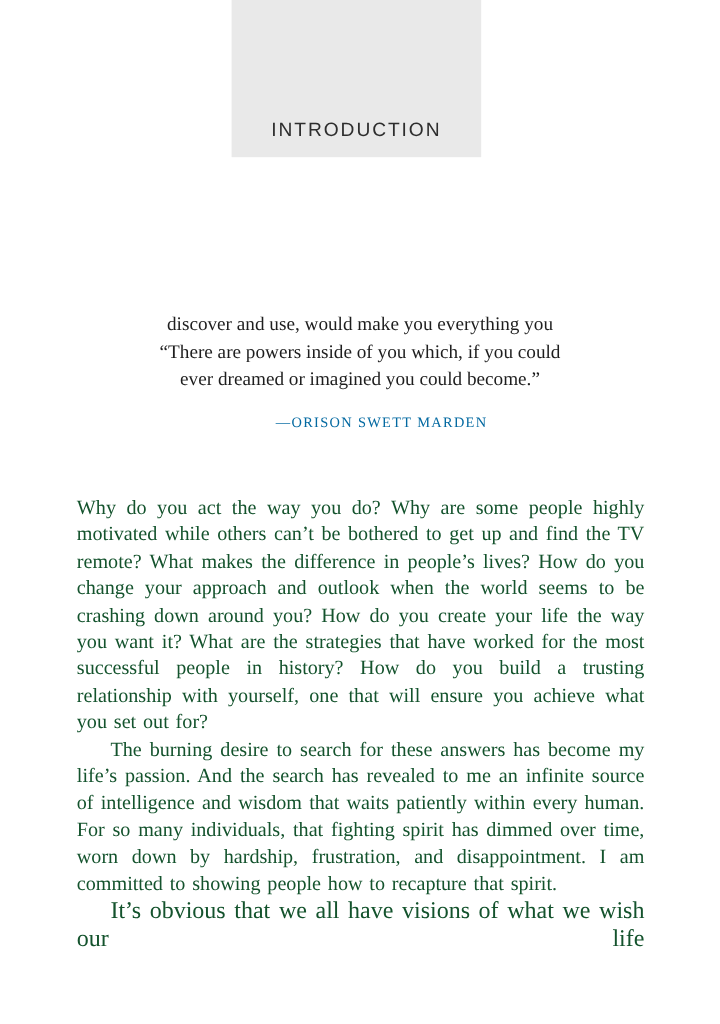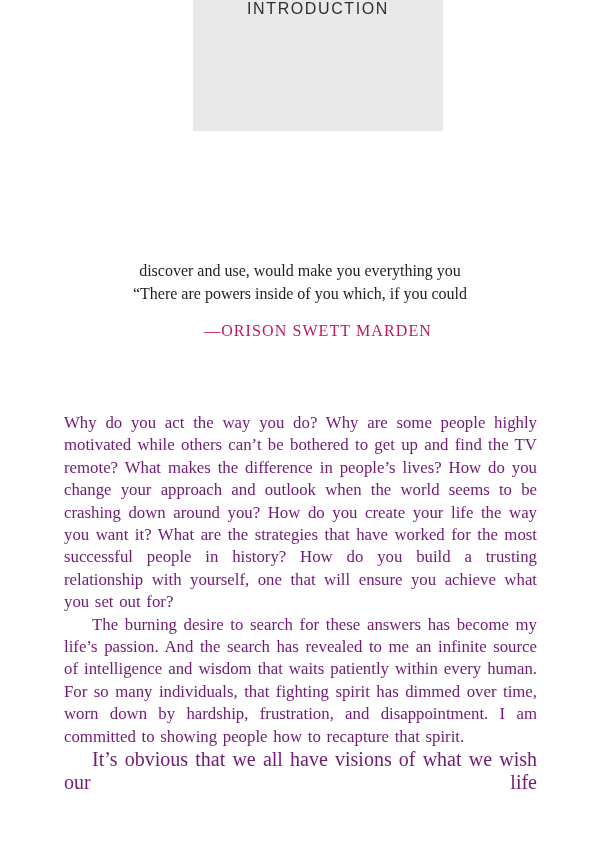--- a/index.html
+++ b/index.html
@@ -13,26 +13,27 @@
     height: 853px;
     background: #ffffff;
     overflow: hidden;
     color: #1e1e1e;
   }
   
   .chapter-box {
     position: absolute;
     left: 193px;
     top: 0;
-    width: 250px;
+    width: 208px;
     height: 131px;
     background: #e9e9e9;
     display: flex;
-    align-items: flex-start;
+    align-items: flex-end;
     justify-content: center;
+    padding-bottom: 13px;
     box-sizing: border-box;
   }
   .chapter-title {
     font-family: "Liberation Sans", sans-serif;
     font-size: 16px;
     font-weight: 400;
     letter-spacing: 1.6px;
     color: #2e2e2e;
     white-space: nowrap;
   }
@@ -46,36 +47,36 @@
     font-family: "Liberation Serif", serif;
     color: #1e1e1e;
   }
   .epigraph-line {
     font-size: 16px;
     line-height: 23px;
     white-space: nowrap;
   }
   .epigraph-attribution {
     margin-top: 17px;
-    font-size: 16px;
+    font-size: 12px;
     letter-spacing: 1.1px;
-    color: #be185d;
+    color: #0369a1;
     text-transform: uppercase;
     padding-left: 36px;
   }
   
   .body-text {
     position: absolute;
     top: 412px;
     left: 64px;
     width: 473px;
     font-family: "Liberation Serif", serif;
     font-size: 16.8px;
     line-height: 22.4px;
-    color: #701a75;
+    color: #14532d;
     text-align: justify;
     word-spacing: 1.5px;
   }
   .para {
     margin: 0;
   }
   .para.indented {
     text-indent: 28px;
   }
   .para.runover {
@@ -89,20 +90,21 @@
 
 <div class="page">
 
   <div class="chapter-box">
     <div class="chapter-title">INTRODUCTION</div>
   </div>
 
   <div class="epigraph">
     <div class="epigraph-line">discover and use, would make you everything you</div>
     <div class="epigraph-line">“There are powers inside of you which, if you could</div>
+    <div class="epigraph-line">ever dreamed or imagined you could become.”</div>
     <div class="epigraph-attribution">—ORISON SWETT MARDEN</div>
   </div>
 
   <div class="body-text">
     <p class="para">Why do you act the way you do? Why are some people highly motivated while others can’t be bothered to get up and find the TV remote? What makes the difference in people’s lives? How do you change your approach and outlook when the world seems to be crashing down around you? How do you create your life the way you want it? What are the strategies that have worked for the most successful people in history? How do you build a trusting relationship with yourself, one that will ensure you achieve what you set out for?</p>
     <p class="para indented">The burning desire to search for these answers has become my life’s passion. And the search has revealed to me an infinite source of intelligence and wisdom that waits patiently within every human. For so many individuals, that fighting spirit has dimmed over time, worn down by hardship, frustration, and disappointment. I am committed to showing people how to recapture that spirit.</p>
     <p class="para indented runover">It’s obvious that we all have visions of what we wish our life</p>
   </div>
 
 </div>

